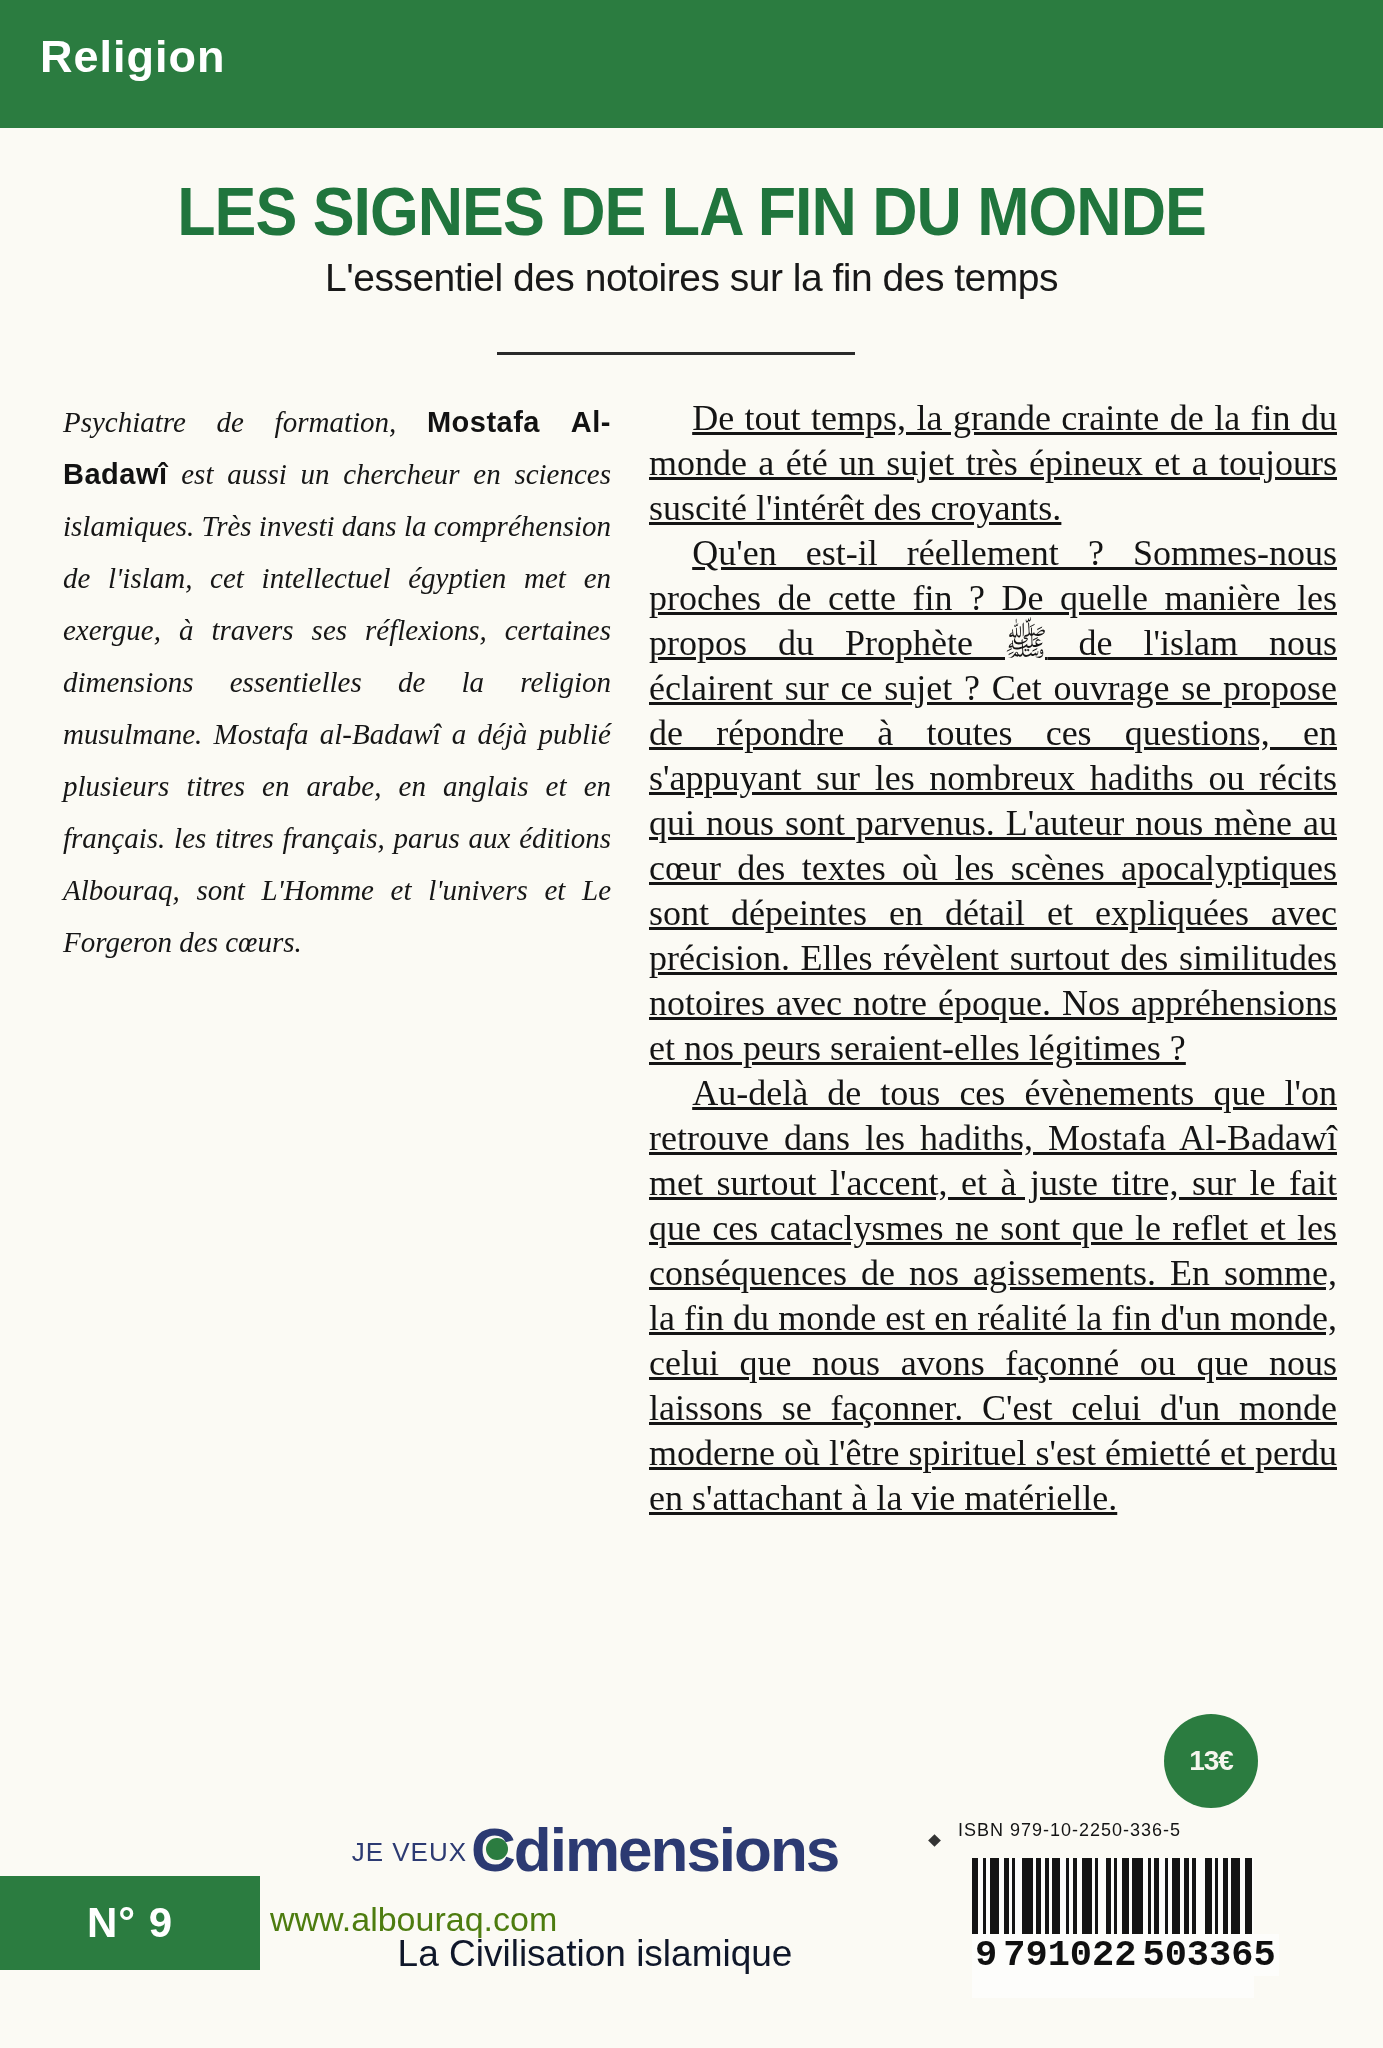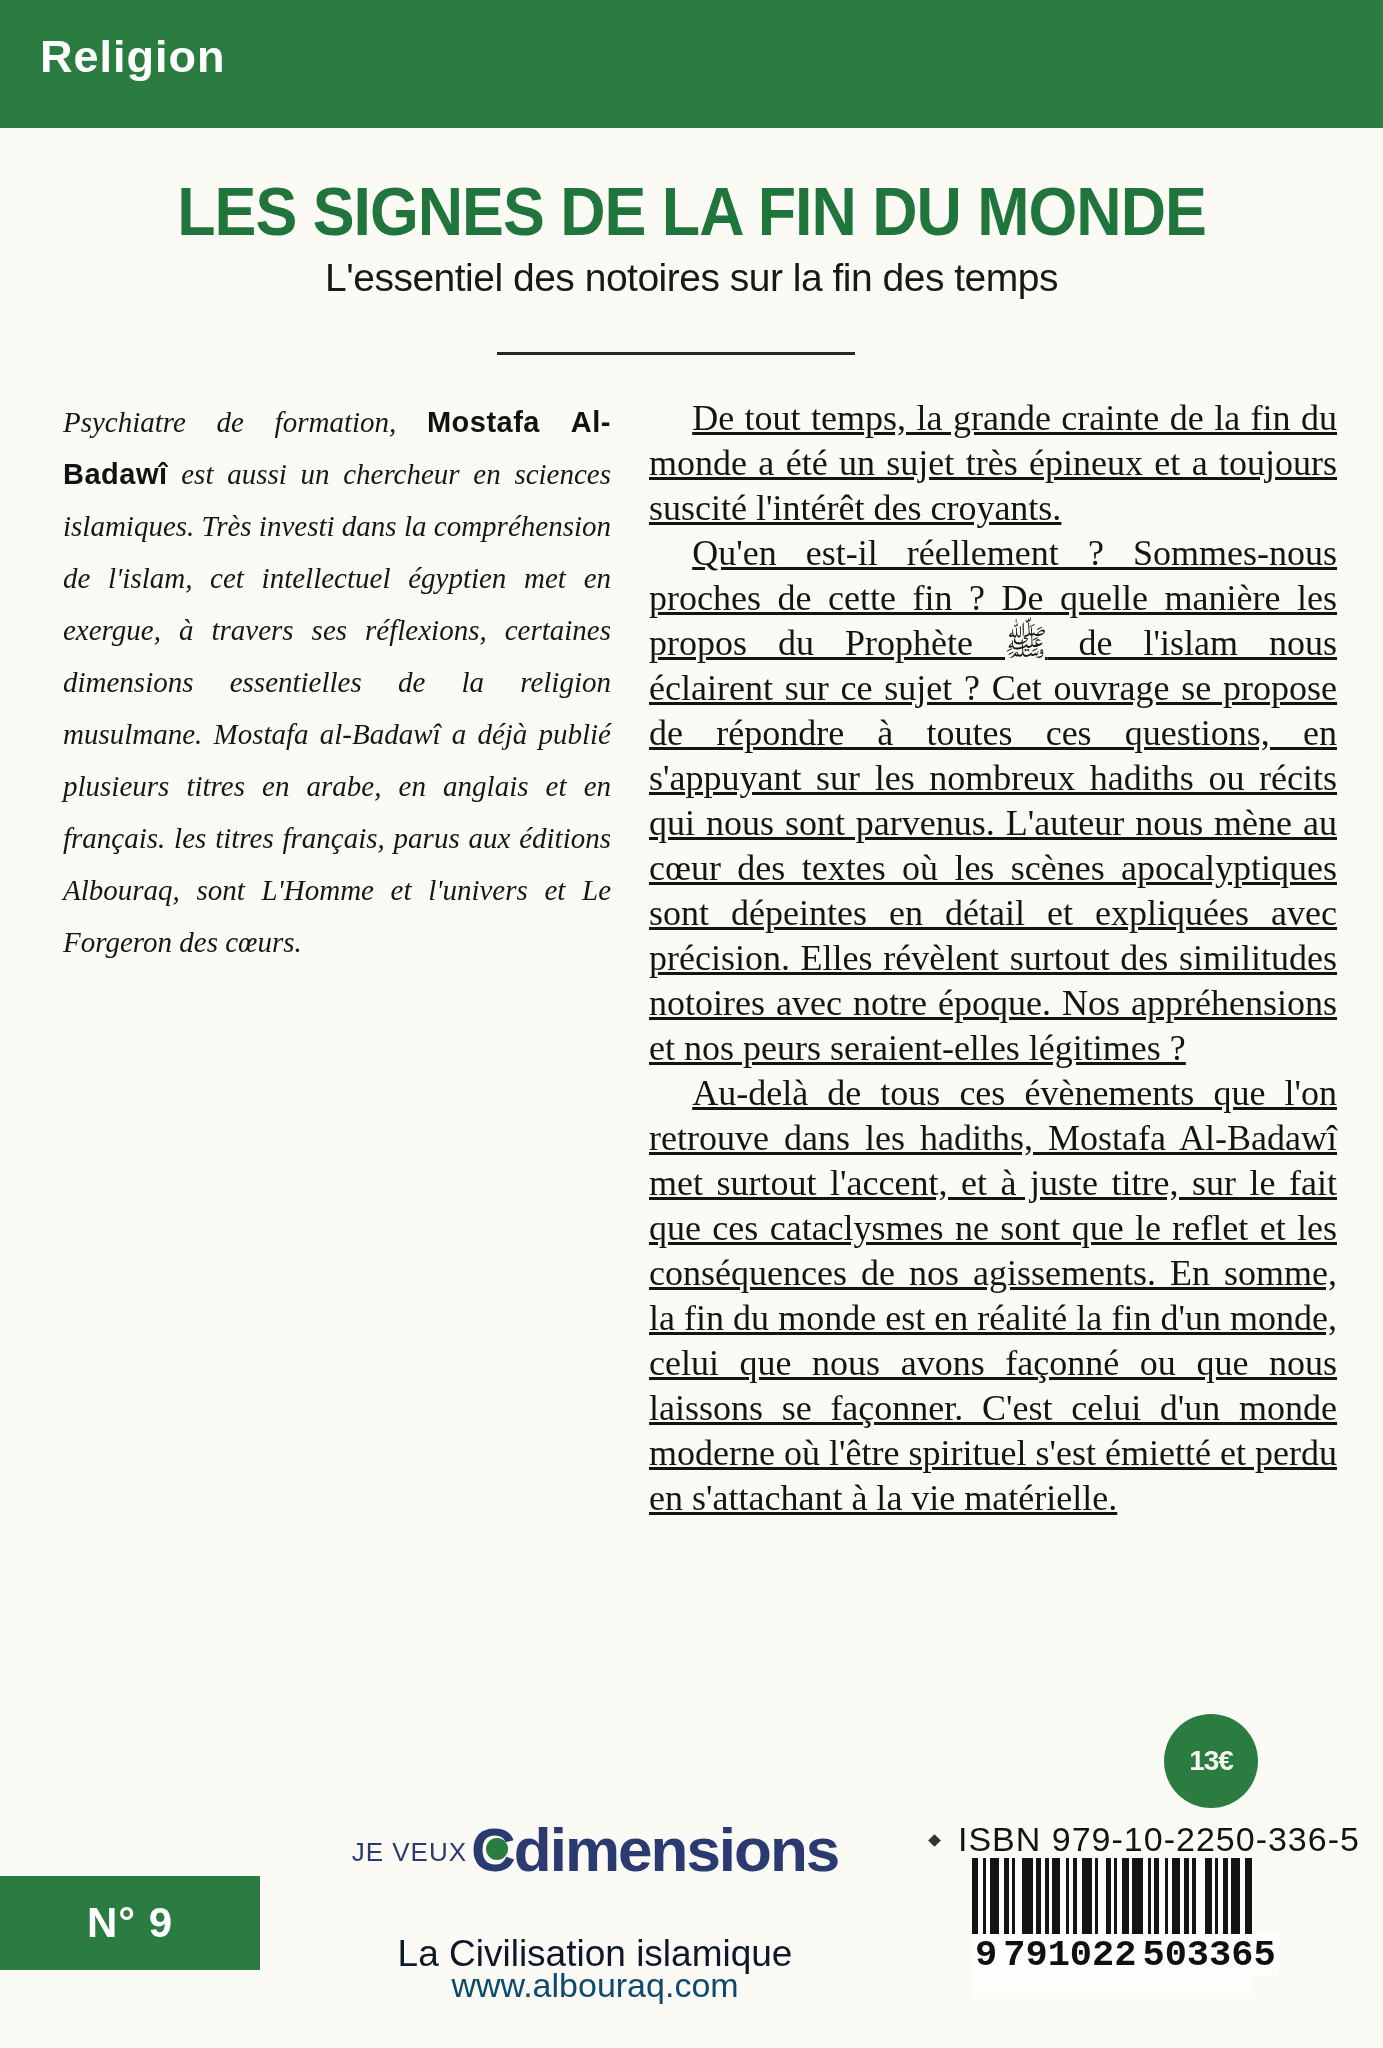--- a/index.html
+++ b/index.html
@@ -83,41 +83,41 @@
   .brand-initial{position:relative;display:inline-block;}
   .brand-initial::after{
     content:"";position:absolute;left:15px;top:24px;width:22px;height:22px;
     background:var(--green);border-radius:50%;
   }
   .collection{
     position:absolute;top:1904px;left:270px;width:650px;text-align:center;
     font-family:"Liberation Sans",sans-serif;font-size:37px;color:#0f172a;margin-top:29px;
   }
   .website{
-    position:absolute;top:1966px;left:270px;width:650px;text-align:center;
-    font-family:"Liberation Sans",sans-serif;font-size:34px;color:#0c4a6e;
+    position:absolute;top:1900px;left:270px;width:650px;
+    font-family:"Liberation Sans",sans-serif;font-size:34px;color:#4d7c0f;
   }
   
   .series-box{
     position:absolute;top:1876px;left:0;width:260px;height:94px;
     background:var(--green);
     display:flex;align-items:center;justify-content:center;
   }
   .series-box span{
     color:#ffffff;font-family:"Liberation Sans",sans-serif;
     font-weight:bold;font-size:42px;letter-spacing:1px;
   }
   
   .isbn-bullet{
     position:absolute;top:1836px;left:930px;width:9px;height:9px;
     background:#333;transform:rotate(45deg);
   }
   .isbn{
     position:absolute;top:1820px;left:958px;width:330px;
-    font-family:"Liberation Sans",sans-serif;font-size:34px;
+    font-family:"Liberation Sans",sans-serif;font-size:18px;
     letter-spacing:1px;color:#131313;white-space:nowrap;
   }
   .barcode{
     position:absolute;top:1858px;left:972px;width:282px;height:140px;
     background:#fdfdfb;
   }
   .bars{display:flex;height:112px;}
   .bars .bar{background:#141414;flex:none;}
   .digits{
     position:absolute;top:76px;left:0;right:0;

